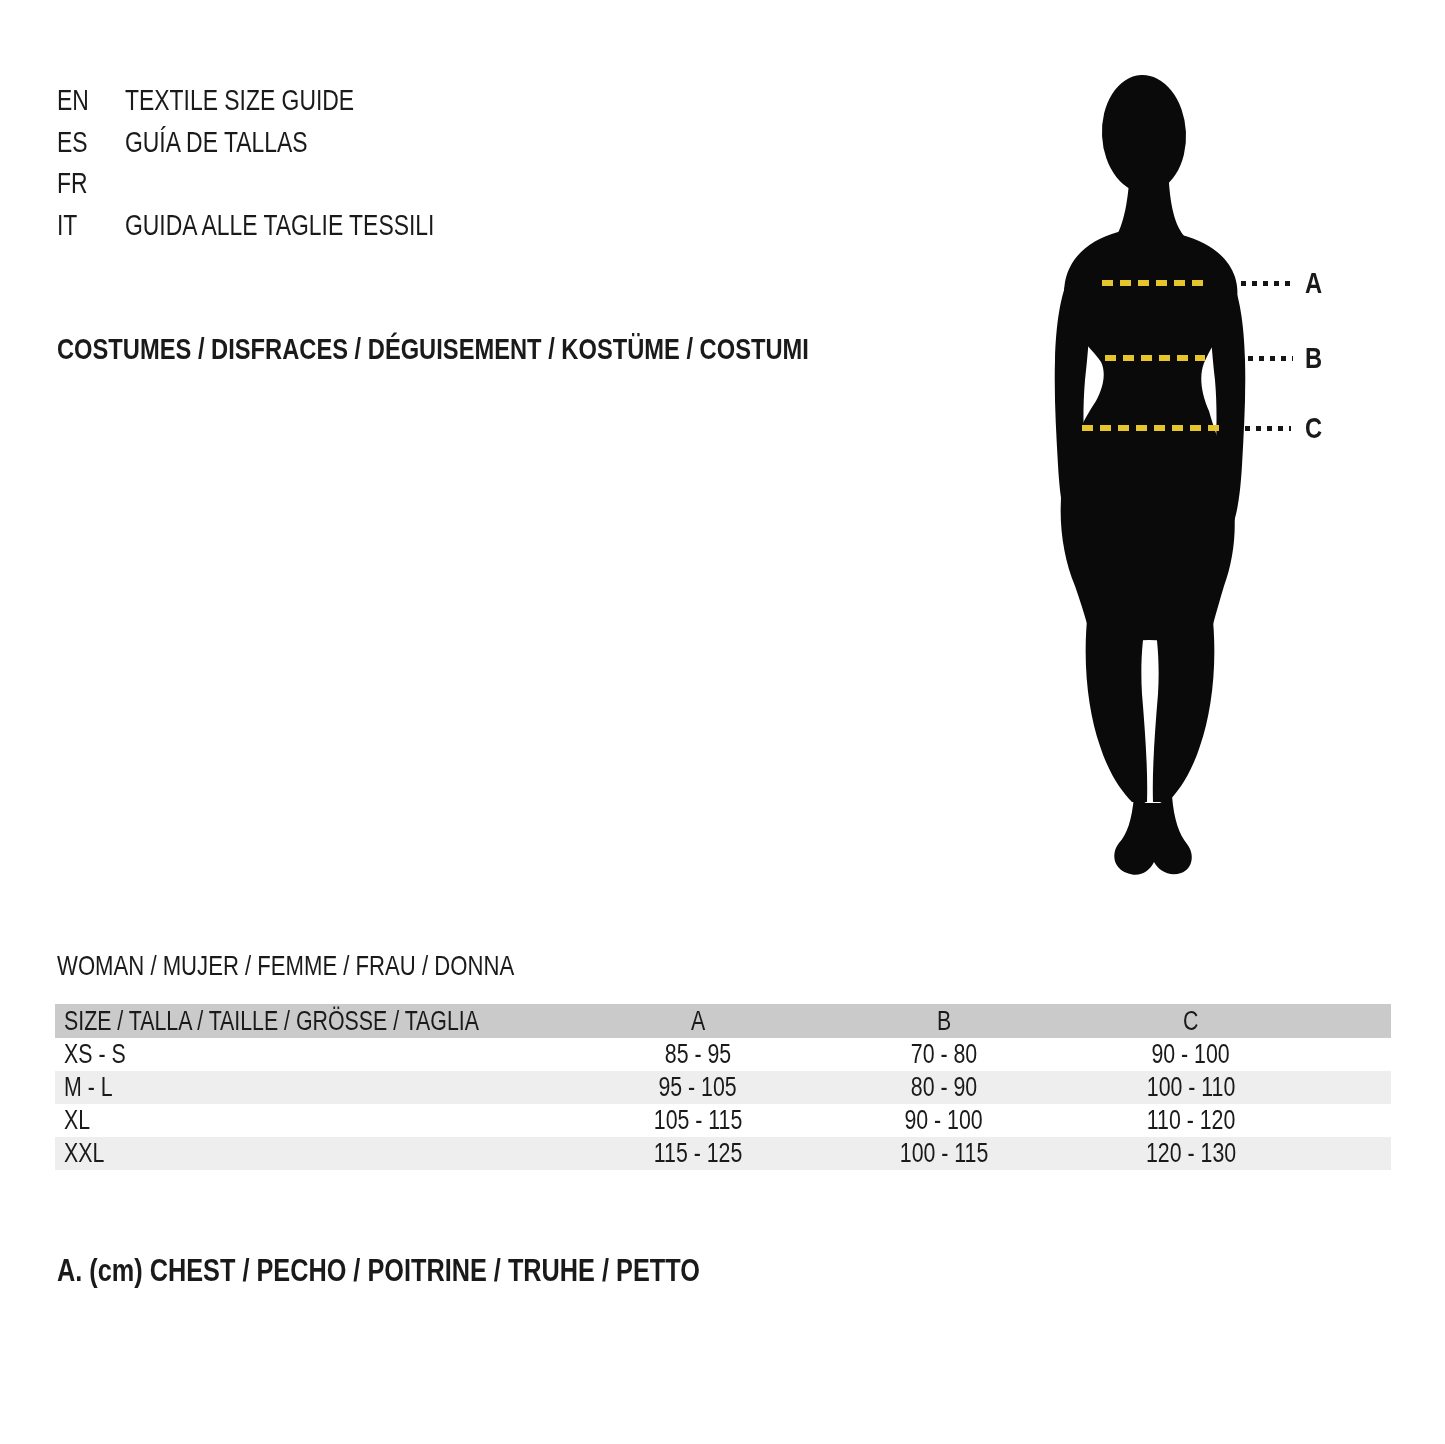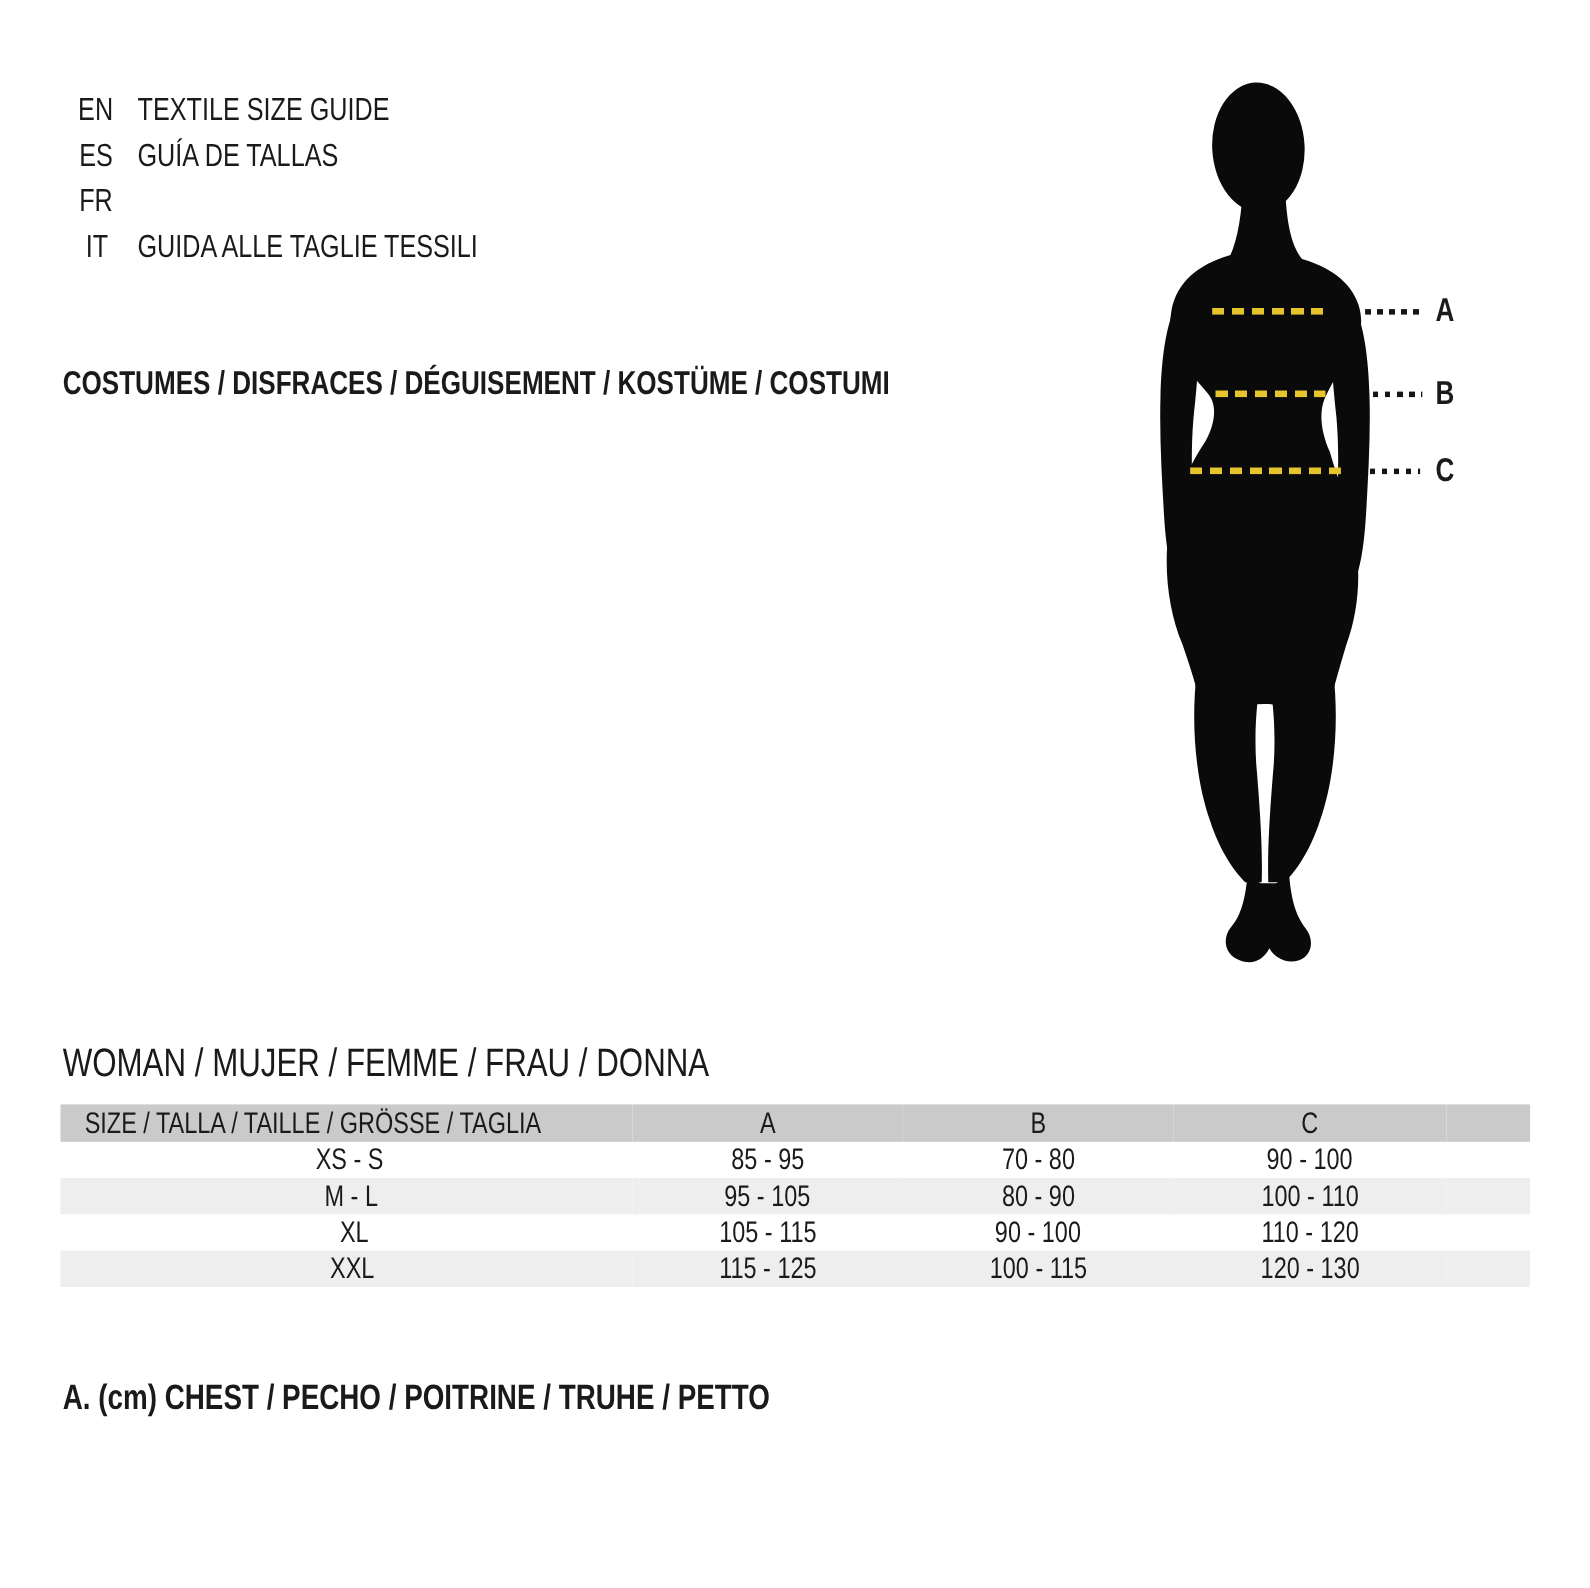--- a/index.html
+++ b/index.html
@@ -17,21 +17,21 @@
 
   
   .cx  { display: inline-block; transform: scaleX(0.79); transform-origin: 0 50%; white-space: nowrap; }
   .cxc { display: inline-block; transform: scaleX(0.79); transform-origin: 50% 50%; white-space: nowrap; }
 
   
   .lang-list {
     position: absolute; left: 57px; top: 80px;
     font-size: 29px; line-height: 41.5px; font-weight: 500;
   }
-  .lang-row { display: flex; text-align: center; }
+  .lang-row { display: flex; }
   .lang-code { width: 68px; flex: 0 0 68px; }
 
   
   .category-heading {
     position: absolute; left: 57px; top: 327px;
     font-size: 30px; line-height: 44px; font-weight: 700;
   }
 
   
   .silhouette-box { position: absolute; left: 1030px; top: 70px; width: 240px; height: 820px; }
@@ -54,29 +54,29 @@
   .ld-a { left: 1241px; top: 281px; width: 50px; }
   .ld-b { left: 1248px; top: 356px; width: 45px; }
   .ld-c { left: 1245px; top: 426px; width: 46px; }
   .lb-a { left: 1305px; top: 266px; }
   .lb-b { left: 1305px; top: 341px; }
   .lb-c { left: 1305px; top: 411px; }
 
   
   .group-title {
     position: absolute; left: 57px; top: 946px;
-    font-size: 36px; line-height: 40px; font-weight: 500;
+    font-size: 28px; line-height: 40px; font-weight: 500;
   }
   .size-table {
     position: absolute; left: 55px; top: 1004px; width: 1336px;
     border-collapse: collapse; table-layout: fixed;
     font-size: 27px; color: #1a1a1a;
   }
   .size-table th, .size-table td { font-weight: normal; padding: 0; vertical-align: middle; }
-  .size-table .c-size { text-align: center; padding-left: 22px; }
+  .size-table .c-size { text-align: left; padding-left: 9px; }
   .size-table .c-val  { text-align: center; }
   .size-table thead tr { height: 34px; background: #cacaca; }
   .size-table tbody tr { height: 33px; }
   .size-table tbody tr:nth-child(even) { background: #eeeeee; }
 
   
   .footnotes {
     position: absolute; left: 57px; top: 1250px;
     font-size: 32px; line-height: 41px; font-weight: 700;
   }

